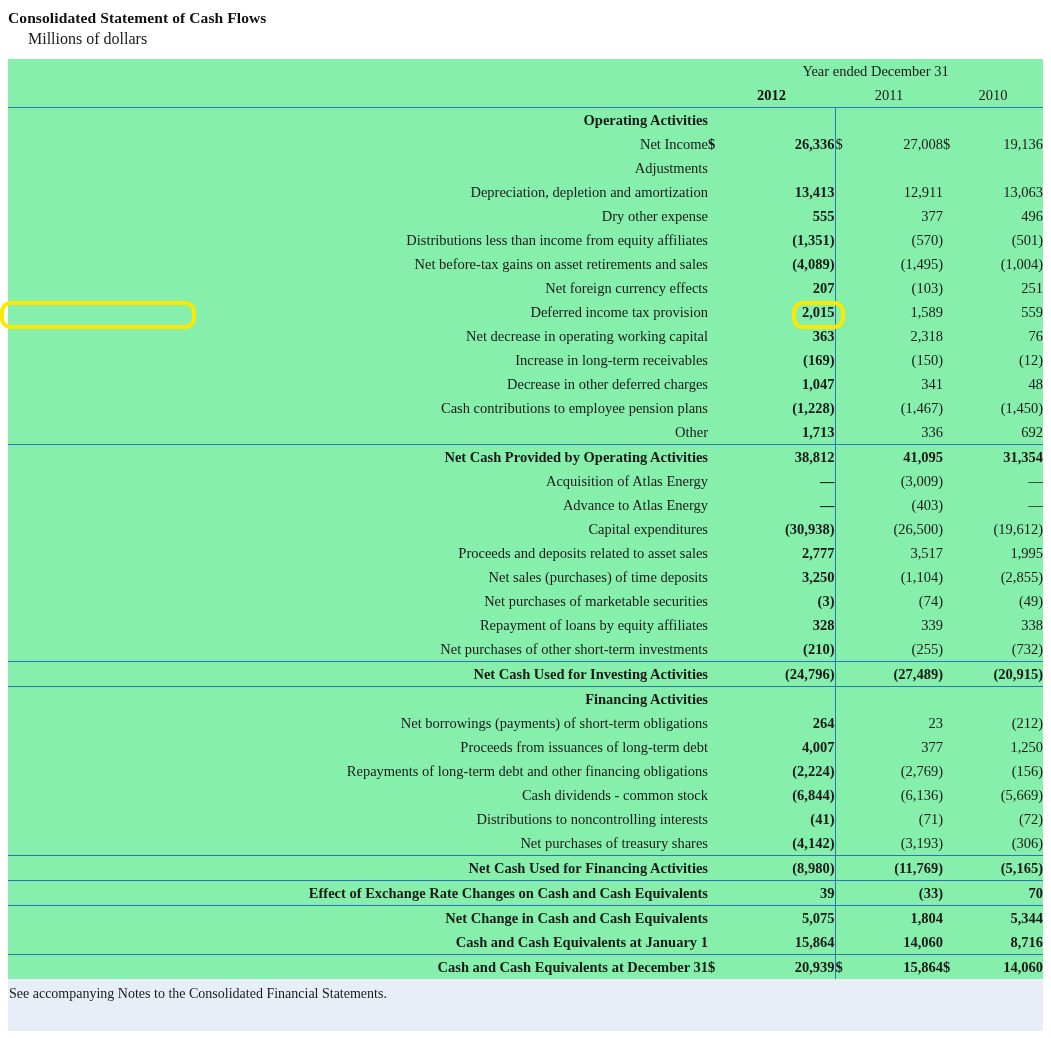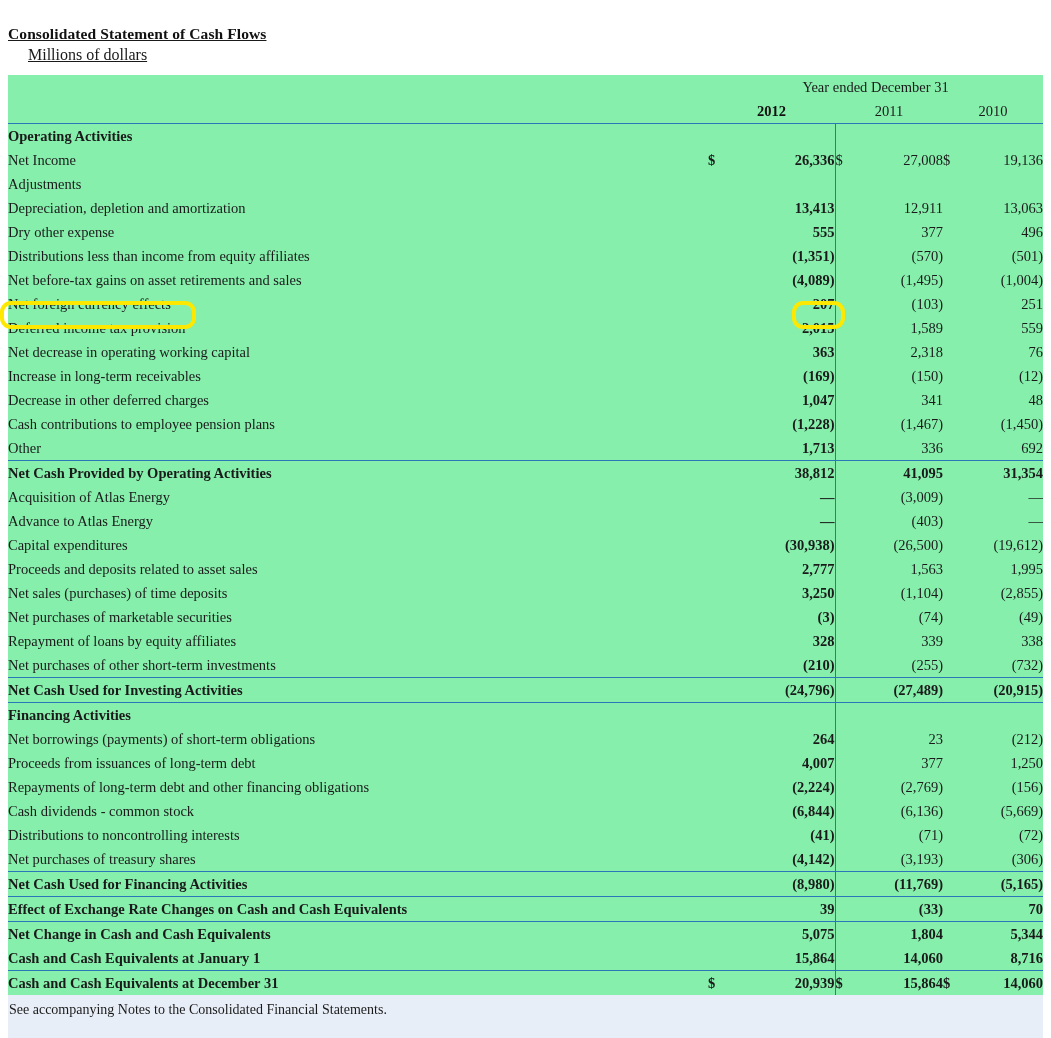--- a/index.html
+++ b/index.html
@@ -16,22 +16,21 @@
     overflow: hidden;
   }
   .page {
     position: relative;
     width: 1051px;
     height: 1038px;
   }
 
   
   .title-block {
-    padding: 24px 0 0 8px;
-    text-decoration: underline;
+    padding: 8px 0 0 8px;
   }
   .doc-title {
     font-size: 15.5px;
     font-weight: bold;
     letter-spacing: .1px;
     line-height: 20px;
     color: #111;
   }
   .doc-subtitle {
     font-size: 16px;
@@ -68,21 +67,21 @@
   
   col.c-label  { width: 700px; }
   col.c-cur12  { width: 30px;  }
   col.c-val12  { width: 97px;  }
   col.c-cur11  { width: 22px;  }
   col.c-val11  { width: 86px;  }
   col.c-cur10  { width: 24px;  }
   col.c-val10  { width: 76px;  }
 
   
-  .lbl { padding-left: 6px; text-align: left; }
+  .lbl { padding-left: 6px; text-align: right; }
   .cur { text-align: left;  padding-left: 6px; }
   .val { text-align: right; padding-right: 6px; }
 
   
   .ind0 { padding-left: 4px; }
   .ind1 { padding-left: 25px; }
   .ind2 { padding-left: 38px; }
 
   
   .sec-head {
@@ -334,21 +333,21 @@
             <td class="cur sep-left"></td>
             <td class="val">(26,500)</td>
             <td class="cur"></td>
             <td class="val">(19,612)</td>
           </tr>
           <tr>
             <td class="lbl ind1">Proceeds and deposits related to asset sales</td>
             <td class="cur b2012"></td>
             <td class="val b2012">2,777</td>
             <td class="cur sep-left"></td>
-            <td class="val">1,563</td>
+            <td class="val">3,517</td>
             <td class="cur"></td>
             <td class="val">1,995</td>
           </tr>
           <tr>
             <td class="lbl ind1">Net sales (purchases) of time deposits</td>
             <td class="cur b2012"></td>
             <td class="val b2012">3,250</td>
             <td class="cur sep-left"></td>
             <td class="val">(1,104)</td>
             <td class="cur"></td>

